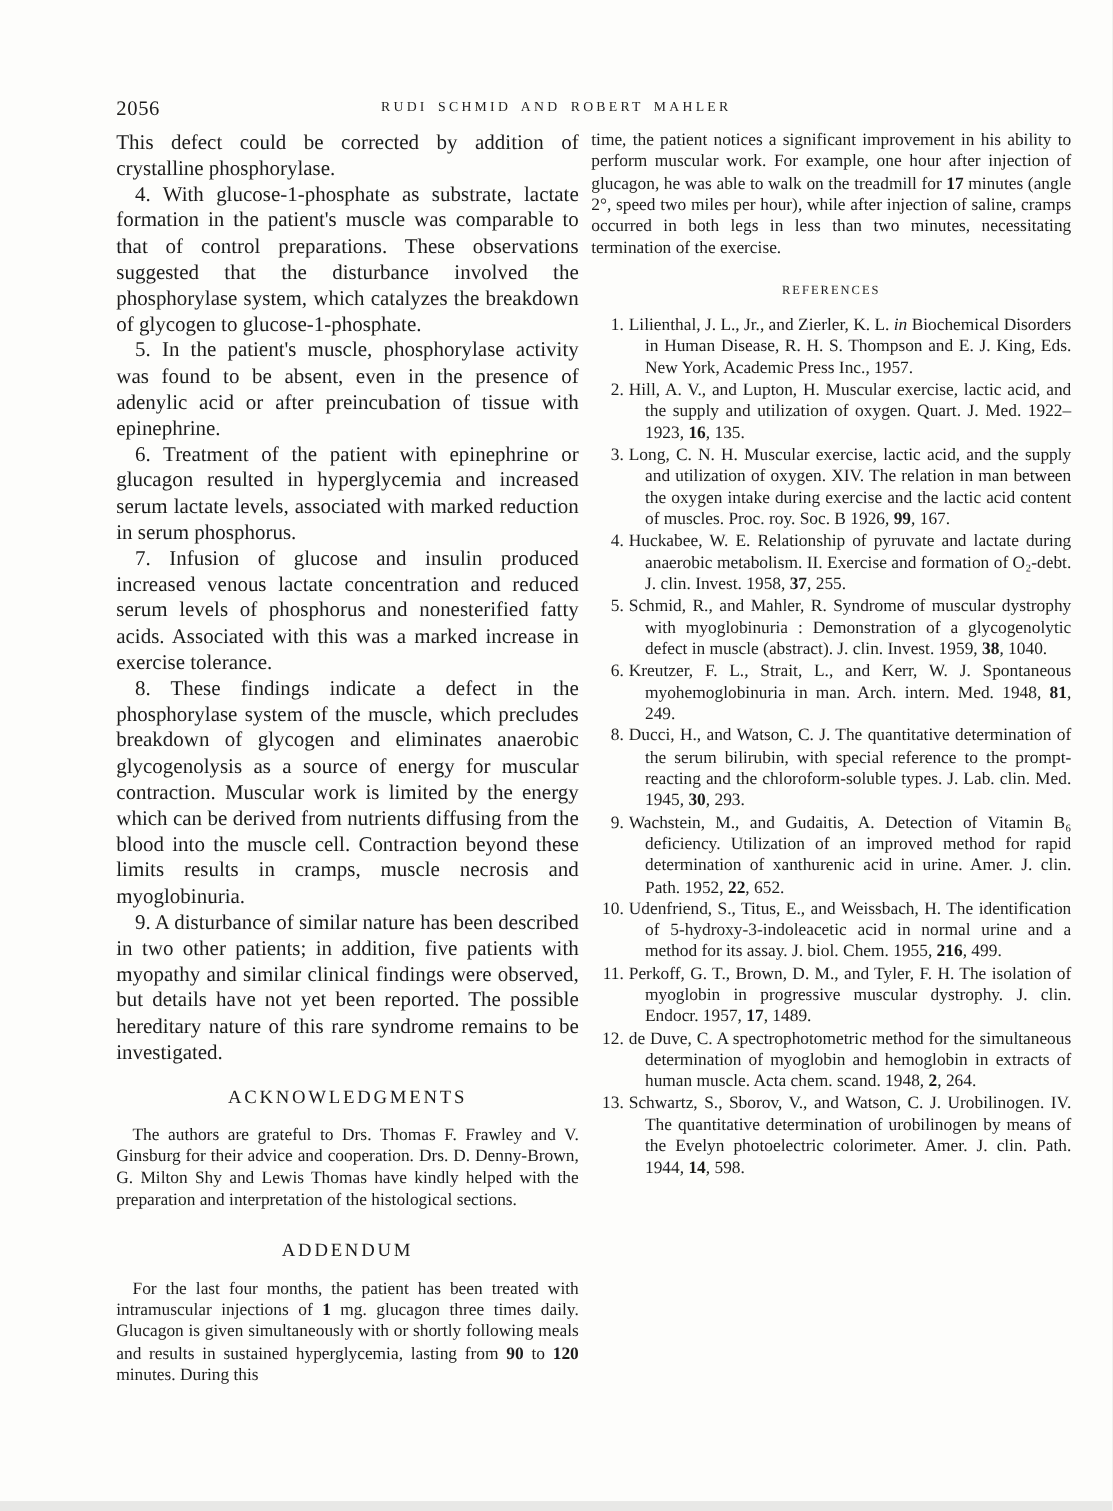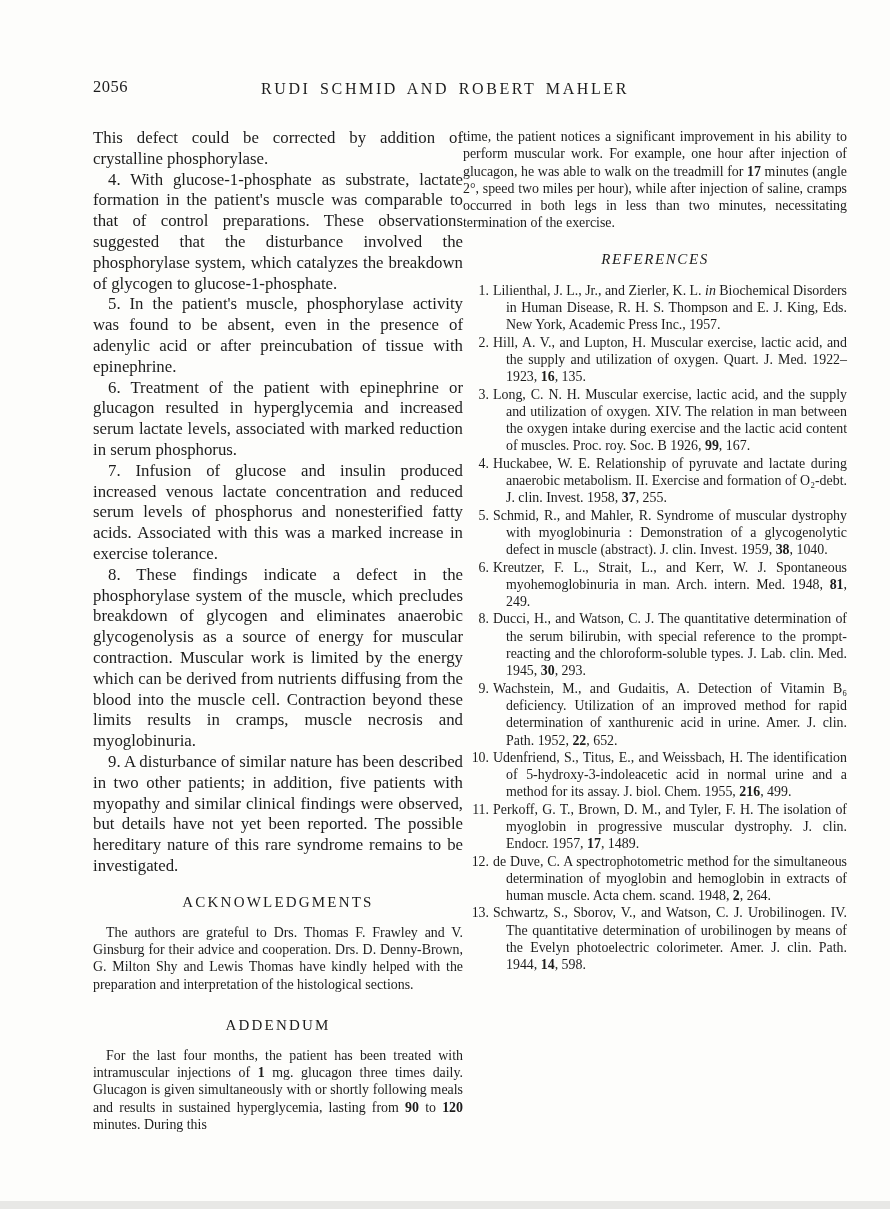--- a/index.html
+++ b/index.html
@@ -28,33 +28,33 @@
   .page-number {
     position: absolute;
     left: 93px;
     top: 0;
     font-size: 16.5px;
     letter-spacing: 0.5px;
   }
   .running-head {
     display: block;
     text-align: center;
-    font-size: 16px;
+    font-size: 11px;
     letter-spacing: 2.6px;
     padding-top: 3px;
     word-spacing: 3px;
   }
   
   .columns {
     position: absolute;
-    top: 128px;
+    top: 104px;
     left: 93px;
     width: 764px;
     display: flex;
-    gap: 0;
+    gap: 10px;
   }
   .col-left  { width: 370px; }
   .col-right { width: 384px; }
 
   
   .body-text {
     margin: 0;
     font-size: 16.8px;
     line-height: 20.8px;
     text-align: justify;
@@ -75,23 +75,22 @@
     text-align: center;
     font-weight: normal;
     font-size: 15px;
     letter-spacing: 2.2px;
     word-spacing: 2px;
   }
   .heading-ack      { margin-top: 17px; margin-bottom: 13px; }
   .heading-addendum { margin-top: 24px; margin-bottom: 13px; text-align: center; }
   .heading-refs {
     margin: 19px 0 14px 0;
-    font-size: 15px;
+    font-size: 10px;
     letter-spacing: 1.6px;
-    font-style: italic;
   }
 
   
   .references {
     margin: 0;
     padding: 0;
     list-style: none;
   }
   .references li {
     margin: 0;

